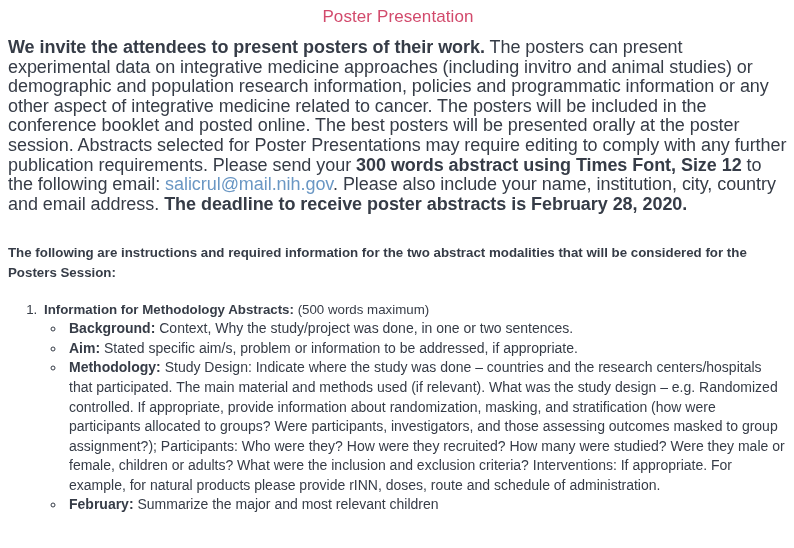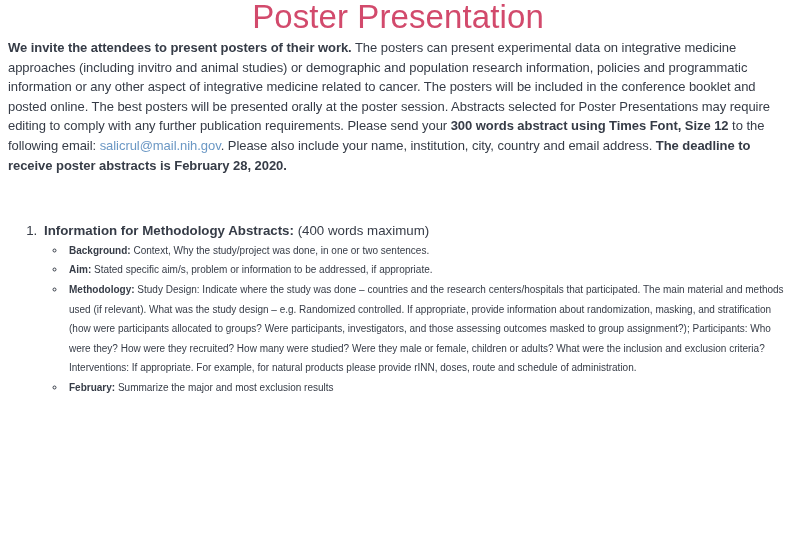--- a/index.html
+++ b/index.html
@@ -20,29 +20,29 @@
     width: 794px;
     height: 548px;
     position: relative;
     box-sizing: border-box;
     padding: 0 6px 0 8px;
   }
 
   .title {
     text-align: center;
     color: #d24a6c;
-    font-size: 33px;
+    font-size: 17px;
     font-weight: 400;
     line-height: 30px;
     margin: 2px 0 6px 0;
     letter-spacing: 0.1px;
   }
 
   .para {
-    font-size: 13px;
+    font-size: 18px;
     line-height: 19.6px;
     margin: 0;
     text-align: left;
     letter-spacing: -0.05px;
   }
 
   .para.intro {
     margin-top: 2px;
   }
 
@@ -82,21 +82,21 @@
     padding-left: 3px;
   }
   ol.num-list > li::marker {
     font-weight: normal;
   }
 
   ul.circ-list {
     margin: 0;
     padding: 0 0 0 22px;
     list-style-type: circle;
-    font-size: 10px;
+    font-size: 14px;
     line-height: 19.6px;
   }
   ul.circ-list > li {
     margin: 0;
     padding-left: 3px;
   }
 
   .li-text {
     display: inline;
   }
@@ -107,37 +107,38 @@
 <div class="page">
 
   <h1 class="title">Poster Presentation</h1>
 
   <p class="para intro">
     <b>We invite the attendees to present posters of their work.</b><span> The posters can present experimental data on integrative medicine approaches (including invitro and animal studies) or demographic and population research information, policies and programmatic information or any other aspect of integrative medicine related to cancer. The posters will be included in the conference booklet and posted online. The best posters will be presented orally at the poster session.  Abstracts selected for Poster Presentations may require editing to comply with any further publication requirements.  Please send your </span><b>300 words abstract using Times Font, Size 12</b><span> to the following email: </span><a class="maillink" href="#">salicrul@mail.nih.gov</a><span>. Please also include your name, institution, city, country and email address. </span><b>The deadline to receive poster abstracts is February 28, 2020.</b>
   </p>
 
   <div class="spacer-lg"></div>
 
+  <p class="instructions">The following are instructions and required information for the two abstract modalities that will be considered for the Posters Session:</p>
 
   <div class="spacer-md"></div>
 
   <ol class="num-list">
     <li>
-      <b>Information for Methodology Abstracts:</b><span> (400 words maximum)</span>
+      <b>Information for Methodology Abstracts:</b><span> (500 words maximum)</span>
 
       <ul class="circ-list">
         <li>
           <b>Background:</b><span class="li-text"> Context, Why the study/project was done, in one or two sentences.</span>
         </li>
         <li>
           <b>Aim:</b><span class="li-text">  Stated specific aim/s, problem or information to be addressed, if appropriate.</span>
         </li>
         <li>
           <b>Methodology:</b><span class="li-text"> Study Design: Indicate where the study was done – countries and the research centers/hospitals that participated. The main material and methods used (if relevant). What was the study design – e.g. Randomized controlled. If appropriate, provide information about randomization, masking, and stratification (how were participants allocated to groups? Were participants, investigators, and those assessing outcomes masked to group assignment?); Participants: Who were they? How were they recruited? How many were studied? Were they male or female, children or adults? What were the inclusion and exclusion criteria? Interventions: If appropriate. For example, for natural products please provide rINN, doses, route and schedule of administration.</span>
         </li>
         <li>
-          <b>February:</b><span class="li-text"> Summarize the major and most exclusion results</span>
+          <b>February:</b><span class="li-text"> Summarize the major and most relevant children</span>
         </li>
       </ul>
     </li>
   </ol>
 
 </div>
 
 </body></html>

